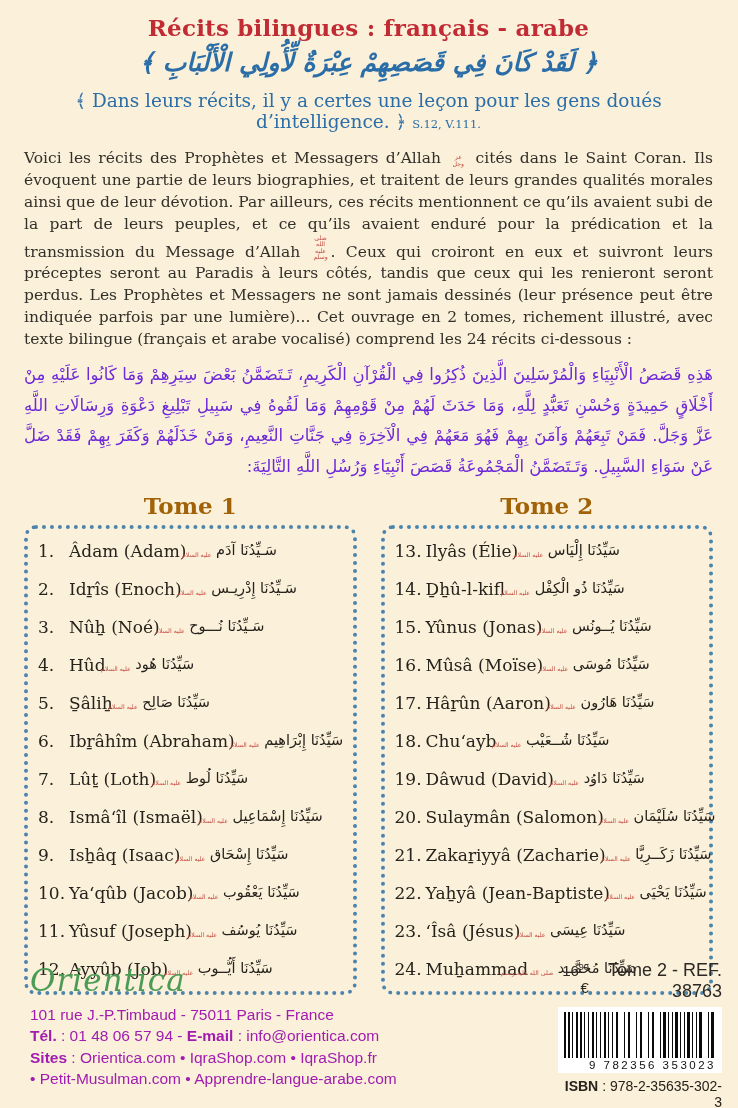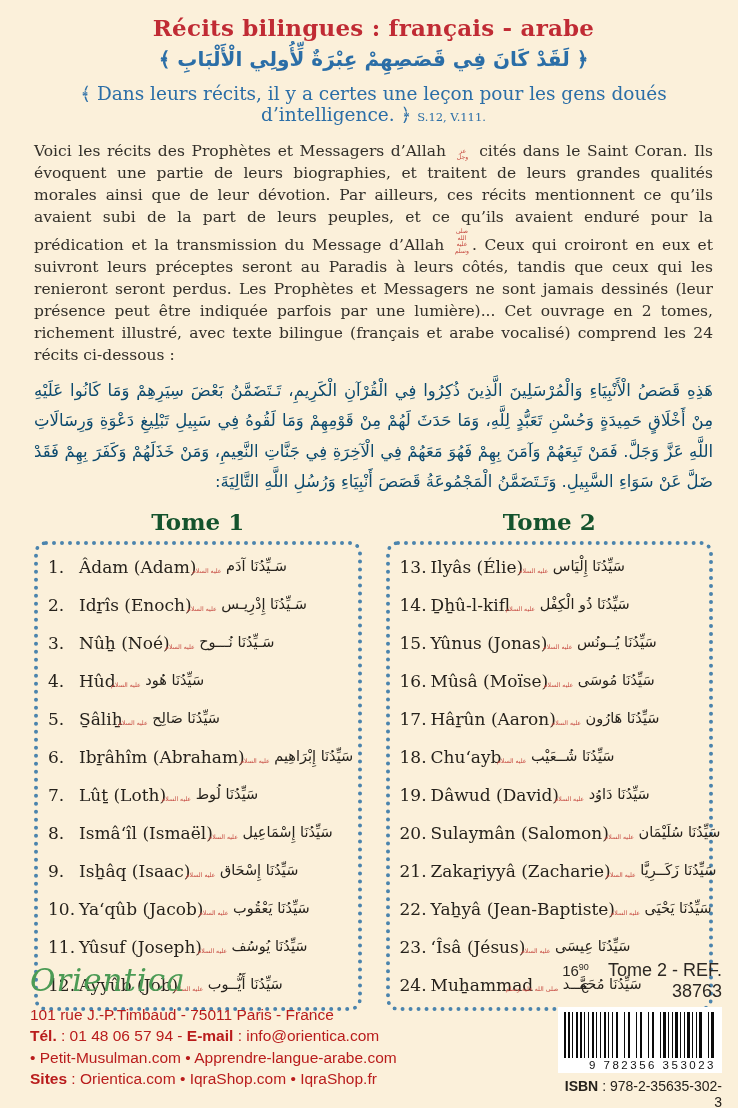--- a/index.html
+++ b/index.html
@@ -1,50 +1,50 @@
 <!DOCTYPE html>
 <html><head>
 <meta charset="utf-8">
 <style>
   html,body{margin:0;padding:0;}
   body{
     width:738px;height:1108px;overflow:hidden;position:relative;
     background:#fbf0da;color:#2e2a25;
     font-family:"DejaVu Serif","Liberation Serif",serif;
   }
-  .page{padding:14px 25px 0 34px;}
+  .page{padding:14px 25px 0 24px;}
 
   
   .title{text-align:center;font-size:23px;font-weight:bold;color:#c02b34;letter-spacing:.2px;}
   .verse-ar{
-    text-align:center;font-size:20px;font-weight:bold;color:#2b6ea7;
-    font-family:"DejaVu Sans",sans-serif;direction:rtl;margin-top:5px;line-height:1.35;
+    text-align:center;font-size:25px;font-weight:bold;color:#2b6ea7;
+    font-family:"DejaVu Sans",sans-serif;direction:rtl;margin-top:5px;line-height:1.35;font-style:italic;
   }
   .verse-fr{ text-align:center;font-size:18.5px;color:#2b6ea7;margin-top:10px;}
   .verse-ref{font-size:11.5px;color:#2b6ea7;}
 
   
   .intro{
     margin-top:15px;font-size:15.5px;line-height:1.42;text-align:justify;color:#33302a;
   }
   .hon-inline{
     display:inline-block;width:20px;font-size:6.2px;line-height:1.05;color:#c64a41;
     text-align:center;vertical-align:-3px;font-family:"DejaVu Sans",sans-serif;
   }
 
   
   .arabic-par{
     margin-top:10px;direction:rtl;text-align:justify;font-size:16.5px;line-height:1.85;
-    color:#0c4a6e;font-family:"DejaVu Sans",sans-serif;
+    color:#6d28d9;font-family:"DejaVu Sans",sans-serif;
   }
 
   
   .cols{display:flex;gap:24px;margin-top:8px;}
   .col{flex:1;min-width:0;}
-  .tome-h{text-align:center;font-size:23px;font-weight:bold;color:#14532d;margin:2px 0 6px 0;}
+  .tome-h{text-align:center;font-size:23px;font-weight:bold;color:#a16207;margin:2px 0 6px 0;}
   .box{
     border:4px dotted #4b84ad;border-radius:12px;
     padding:12px 8px 12px 10px;height:438px;
     display:flex;flex-direction:column;justify-content:space-between;
   }
   .item{display:flex;align-items:center;white-space:nowrap;font-size:17px;color:#26221c;}
   .it-num{min-width:31px;flex:none;}
   .it-latin{margin-right:7px;}
   .it-right{
     direction:rtl;unicode-bidi:isolate;font-family:"DejaVu Sans",sans-serif;
@@ -56,21 +56,21 @@
   }
 
   
   .footer{position:absolute;left:0;right:0;bottom:0;height:148px;}
   .logo{
     position:absolute;left:30px;top:2px;font-size:31px;font-style:italic;color:#4c9b55;
     font-family:"DejaVu Serif",serif;letter-spacing:1px;
   }
   .address{
     position:absolute;left:30px;top:44px;font-family:"Liberation Sans",sans-serif;
-    font-size:15.5px;line-height:1.38;color:#b91c1c;
+    font-size:15.5px;line-height:1.38;color:#a21caf;
   }
   .address b{font-weight:bold;}
   .pubright{
     position:absolute;right:16px;top:0;width:164px;text-align:right;
     font-family:"Liberation Sans",sans-serif;color:#2c2823;
   }
   .price-line{display:flex;justify-content:space-between;align-items:baseline;font-size:13px;}
   .price{font-size:15px;}
   .price sup{font-size:9px;}
   .ref{font-size:18px;}
@@ -261,22 +261,22 @@
     </div>
 
   </div>
 </div>
 
 <div class="footer">
   <div class="logo">Orientica</div>
   <div class="address">
     <div>101 rue J.-P.Timbaud - 75011 Paris - France</div>
     <div><b>Tél.</b><span> : 01 48 06 57 94 - </span><b>E-mail</b><span> : info@orientica.com</span></div>
+    <div><b>Sites</b><span> : Orientica.com • IqraShop.com • IqraShop.fr</span></div>
     <div>• Petit-Musulman.com • Apprendre-langue-arabe.com</div>
-    <div><b>Sites</b><span> : Orientica.com • IqraShop.com • IqraShop.fr</span></div>
   </div>
   <div class="pubright">
     <div class="price-line">
       <span class="price"><span>16</span><sup>90</sup> <span>€</span></span>
       <span class="ref">Tome 2 - REF. 38763</span>
     </div>
     <div class="barcode-box">
       <div class="bars"></div>
       <div class="digits">9 782356 353023</div>
     </div>

